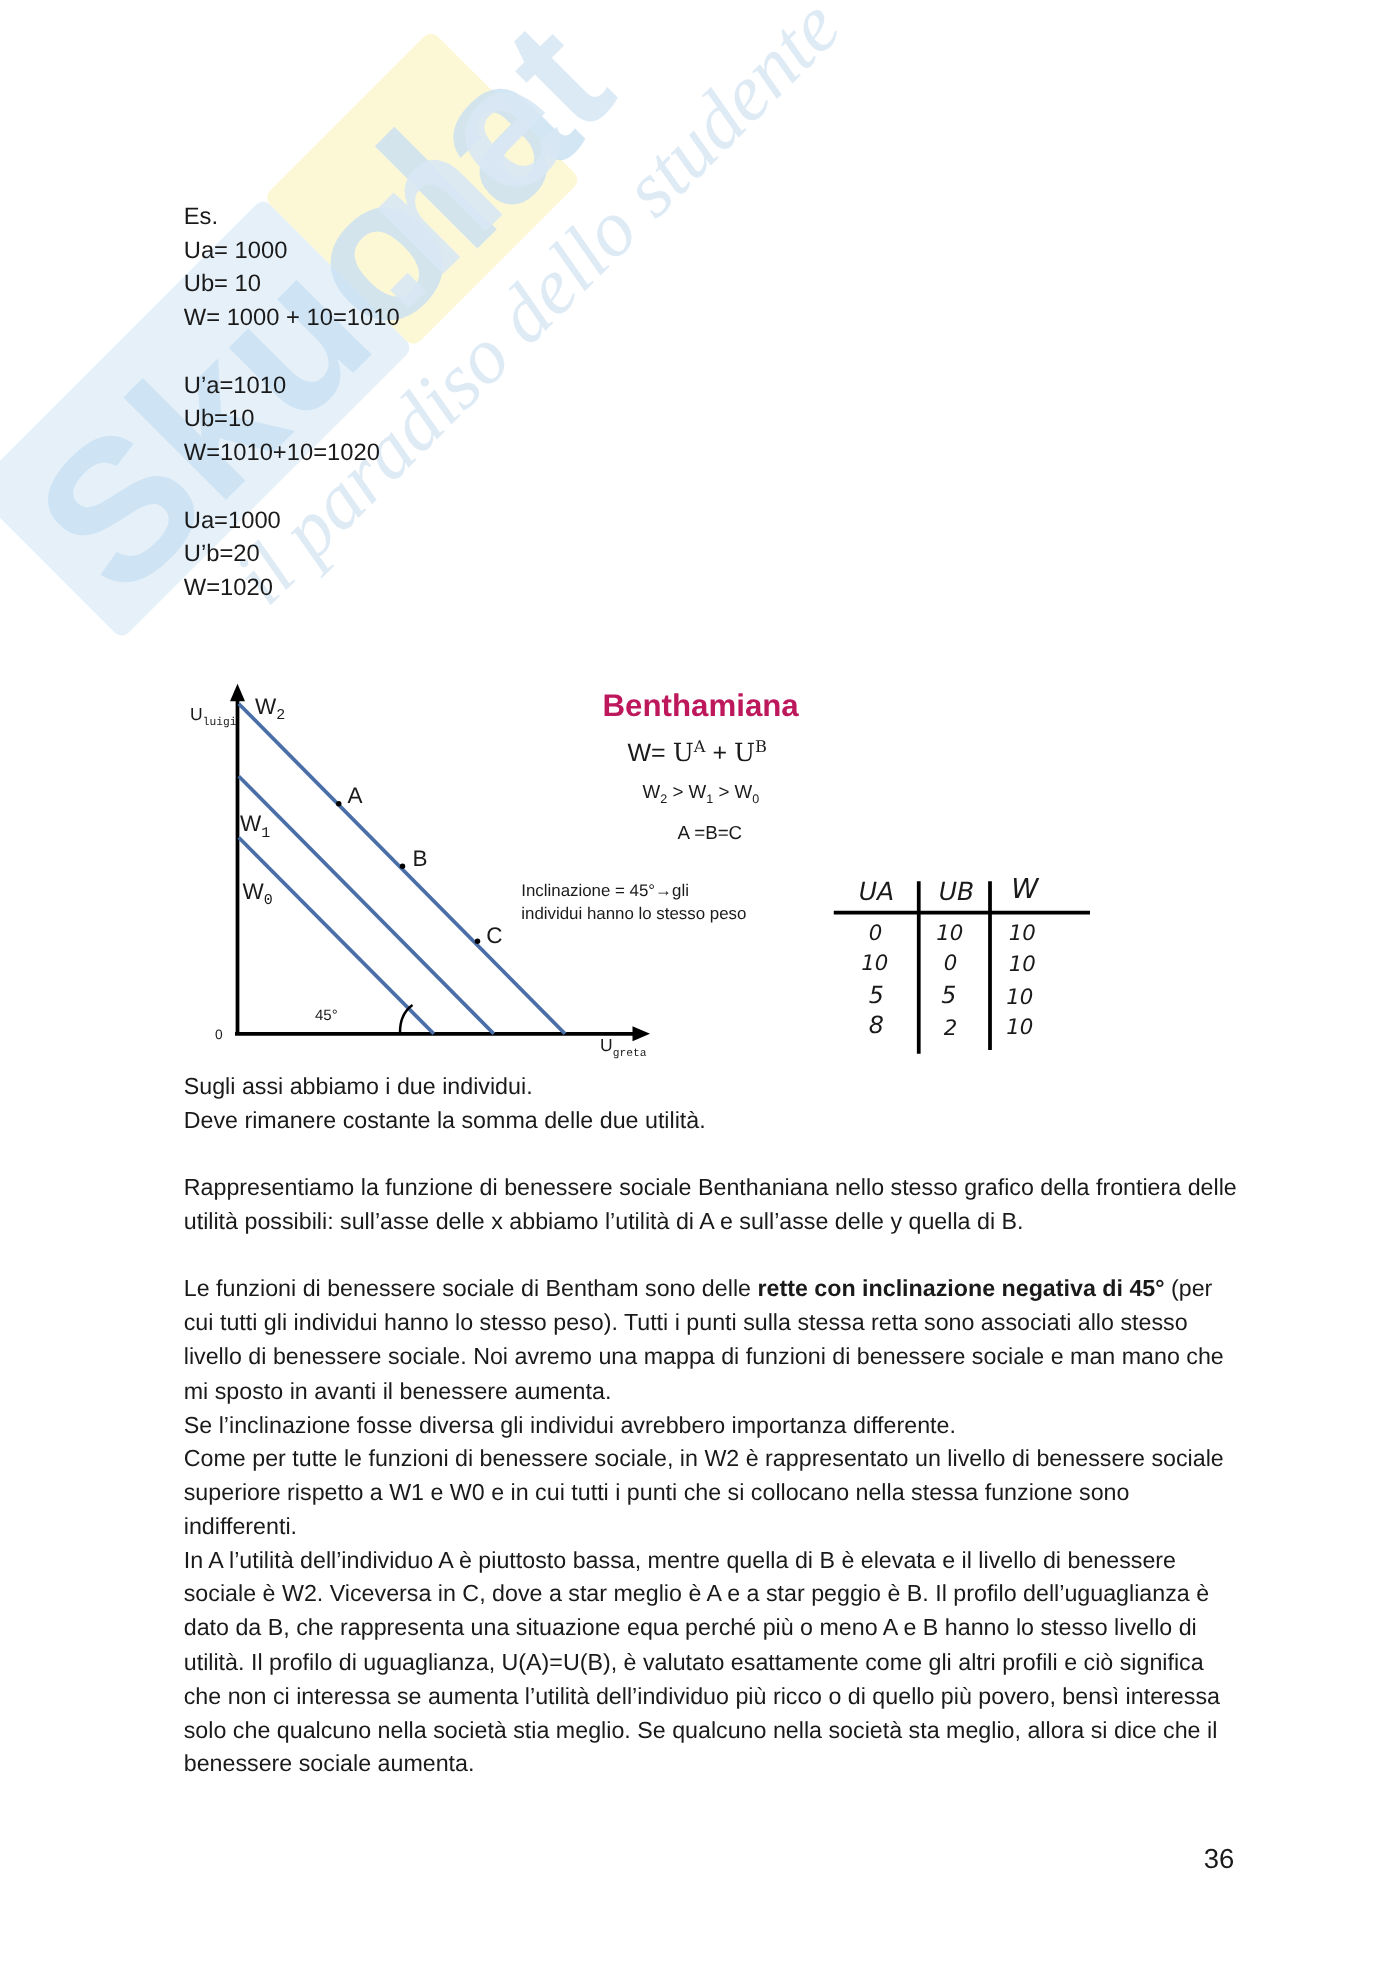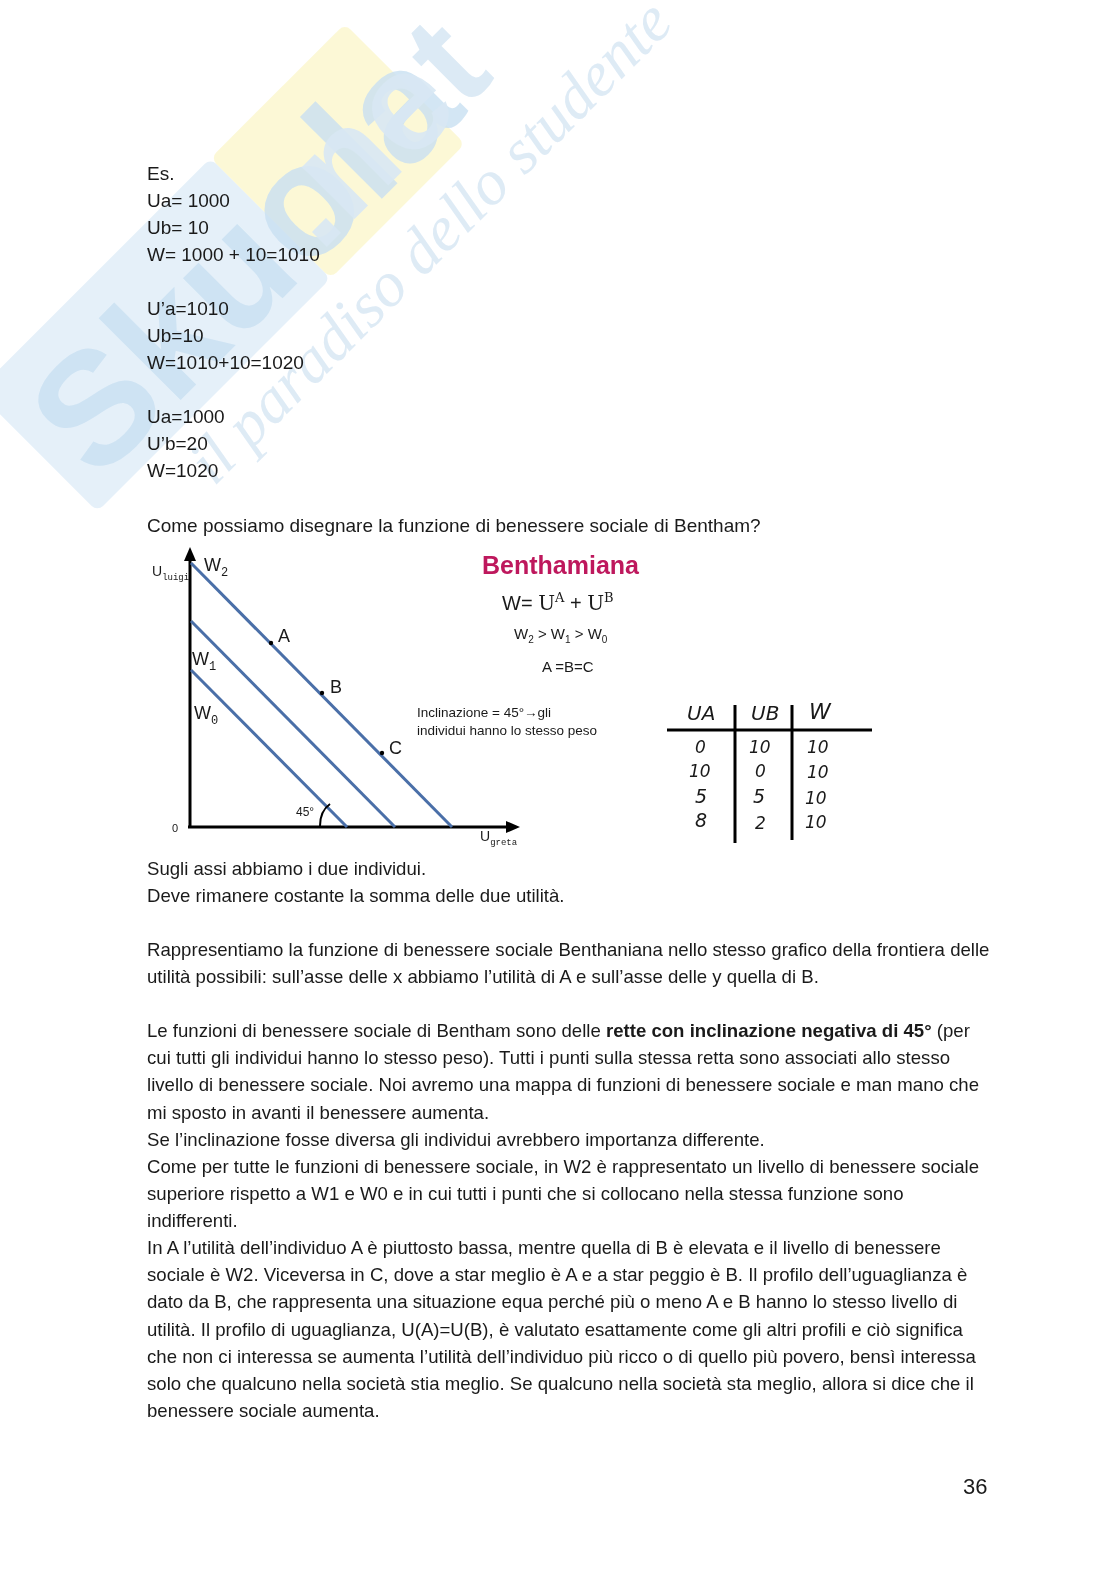--- a/index.html
+++ b/index.html
@@ -48,21 +48,20 @@
   <div class="line" style="top:241px">W= 1000 + 10=1010</div>
 
   <div class="line" style="top:295px">U’a=1010</div>
   <div class="line" style="top:322px">Ub=10</div>
   <div class="line" style="top:349px">W=1010+10=1020</div>
 
   <div class="line" style="top:403px">Ua=1000</div>
   <div class="line" style="top:430px">U’b=20</div>
   <div class="line" style="top:457px">W=1020</div>
 
-  <div class="line" style="top:512px">Come possiamo disegnare la funzione di benessere sociale di Bentham?</div>
 
   <div class="figure">
     <svg class="fig-svg" width="760" height="305" viewBox="0 0 760 305">
 
       <line x1="48" y1="283" x2="48" y2="12" stroke="#000" stroke-width="3"></line>
       <polygon points="48,2 42,16 54,16" fill="#000"></polygon>
       <line x1="46" y1="282" x2="368" y2="282" stroke="#000" stroke-width="3"></line>
       <polygon points="378,282 364,276 364,288" fill="#000"></polygon>
 
       <line x1="49" y1="18" x2="310" y2="282" stroke="#4a6fa8" stroke-width="3"></line>
@@ -72,21 +71,21 @@
       <circle cx="129" cy="98" r="2.2" fill="#000"></circle>
       <circle cx="180" cy="148" r="2.2" fill="#000"></circle>
       <circle cx="240" cy="208" r="2.2" fill="#000"></circle>
 
       <path d="M178,281 Q178,266 188,259" fill="none" stroke="#000" stroke-width="2"></path>
     </svg>
 
     <div class="lbl" style="left:10px;top:18px;font-size:14px;"><span>U</span><sub style="font-size:9px">luigi</sub></div>
     <div class="lbl" style="left:338px;top:283px;font-size:14px;"><span>U</span><sub style="font-size:9px">greta</sub></div>
     <div class="small" style="left:30px;top:277px;">0</div>
-    <div class="small" style="left:110px;top:260px;font-size:12px;margin-left:44px;">45°</div>
+    <div class="small" style="left:110px;top:260px;font-size:12px;">45°</div>
 
     <div class="lbl" style="left:62px;top:10px;"><span>W</span><sub>2</sub></div>
     <div class="lbl" style="left:50px;top:104px;"><span>W</span><sub>1</sub></div>
     <div class="lbl" style="left:52px;top:158px;"><span>W</span><sub>0</sub></div>
 
     <div class="lbl" style="left:136px;top:81px;">A</div>
     <div class="lbl" style="left:188px;top:132px;">B</div>
     <div class="lbl" style="left:247px;top:193px;">C</div>
 
     <div class="fig-title">Benthamiana</div>

